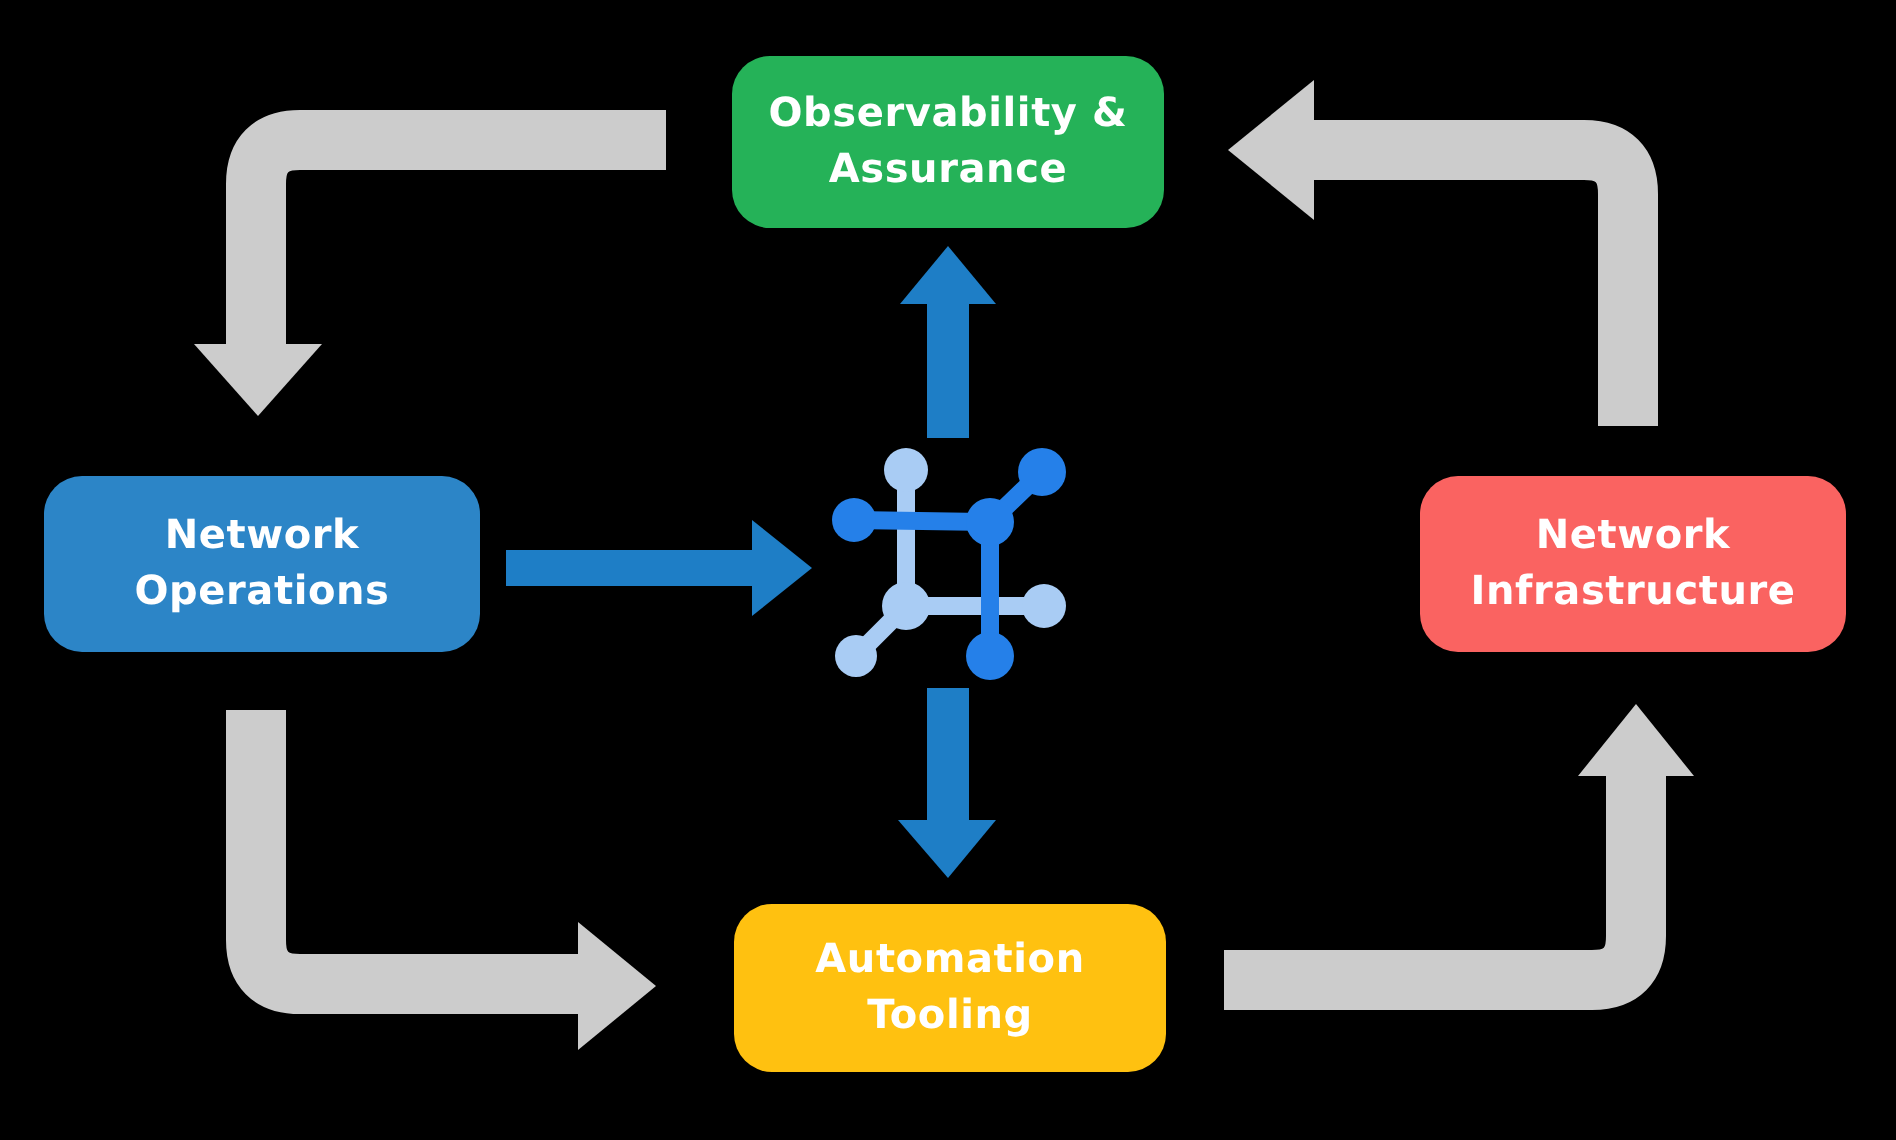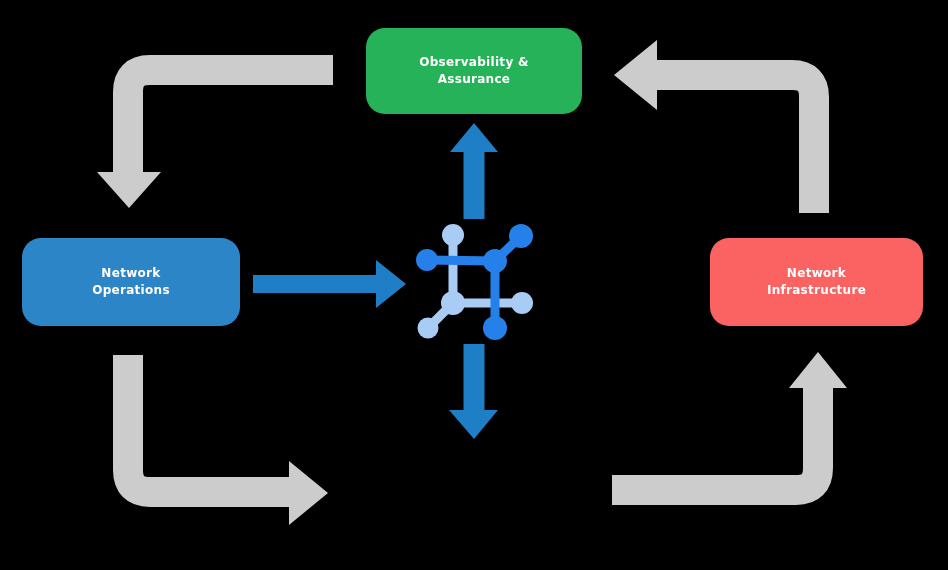--- a/index.html
+++ b/index.html
@@ -20,21 +20,21 @@
     width: 948px; height: 570px;
   }
   .node {
     position: absolute;
     display: flex;
     align-items: center;
     justify-content: center;
     border-radius: 19px;
     color: #fff;
     text-align: center;
-    font-size: 12px;
+    font-size: 20px;
     font-weight: 600;
     letter-spacing: 0.3px;
     line-height: 1.38;
   }
   .node-label { white-space: pre-line; }
   .node-observability   { left: 366px; top: 28px;  width: 216px; height: 86px; }
   .node-operations      { left: 22px;  top: 238px; width: 218px; height: 88px; }
   .node-infrastructure  { left: 710px; top: 238px; width: 213px; height: 88px; }
   .node-automation      { left: 367px; top: 452px; width: 216px; height: 84px; }
 </style>
@@ -106,14 +106,18 @@
   <div class="node node-operations" style="background: rgb(44, 133, 199);">
     <span class="node-label">Network
 Operations</span>
   </div>
 
   <div class="node node-infrastructure" style="background: rgb(250, 99, 97);">
     <span class="node-label">Network
 Infrastructure</span>
   </div>
 
+  <div class="node node-automation" style="background: rgb(255, 193, 16);">
+    <span class="node-label">Automation
+Tooling</span>
+  </div>
 
 </div>
 
 </body></html>

